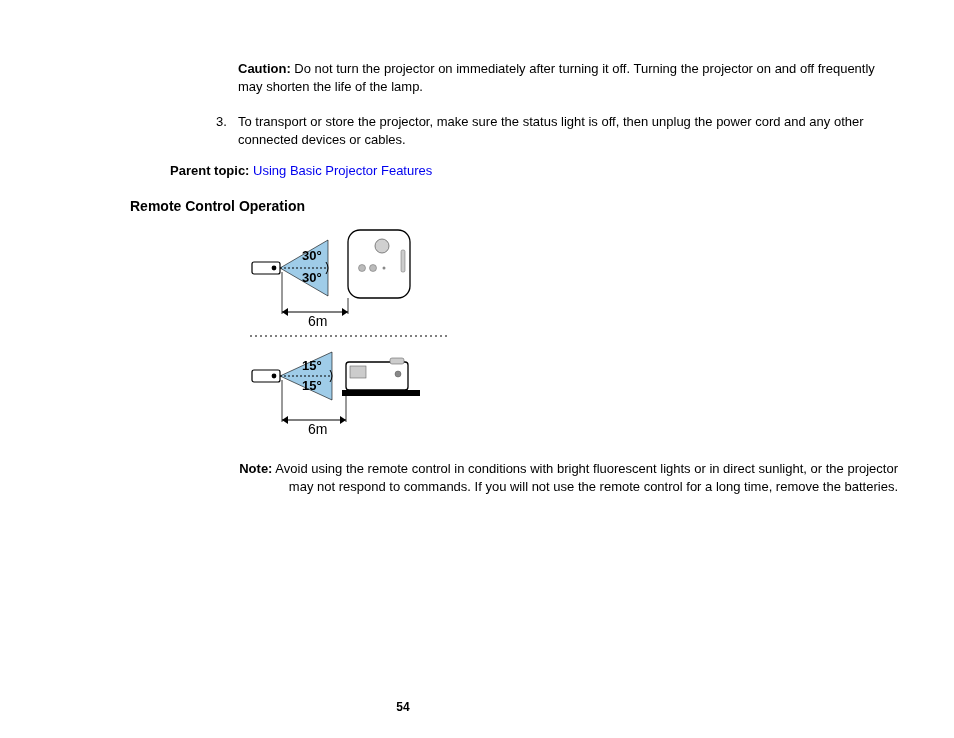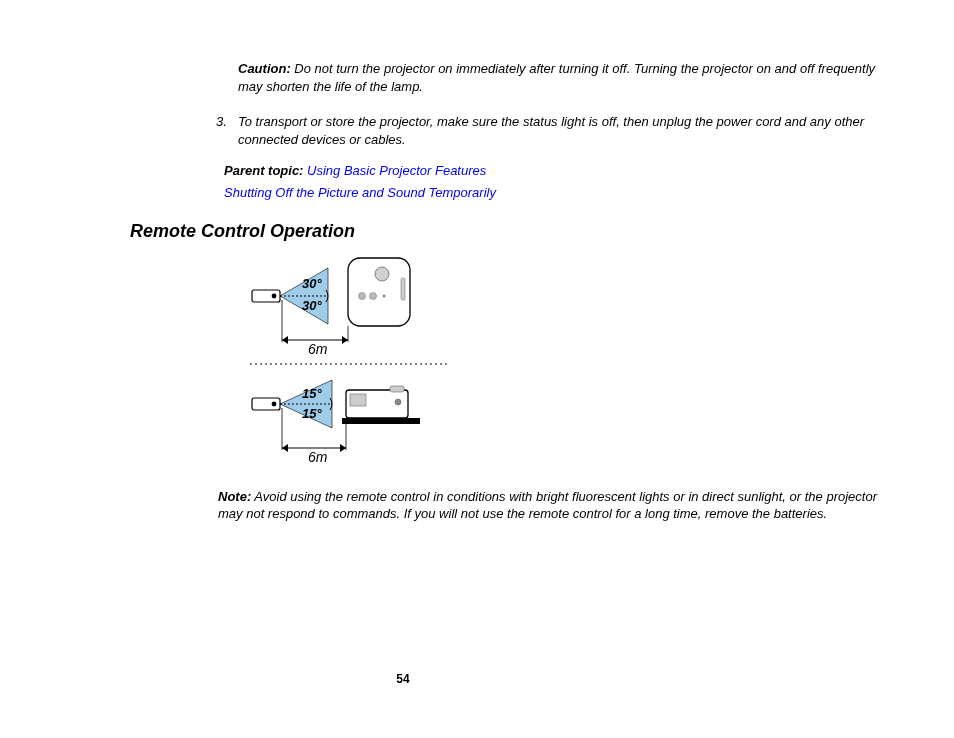--- a/index.html
+++ b/index.html
@@ -8,21 +8,20 @@
     color: #000;
     margin: 0;
     padding: 0;
     width: 954px;
     height: 738px;
     position: relative;
     background: #fff;
   }
   .page {
     padding: 60px 56px 30px 130px;
-    font-style: italic;
   }
   .indent-block {
     margin-left: 108px;
   }
   .caution-block {
     margin-bottom: 18px;
     line-height: 1.35;
   }
   .numbered-item {
     display: flex;
@@ -36,41 +35,42 @@
   .meta-row {
     margin-bottom: 4px;
     line-height: 1.4;
   }
   .link {
     color: #0000ee;
     text-decoration: none;
     cursor: pointer;
   }
   .section-heading {
-    font-size: 18px;
+    font-size: 14px;
     font-weight: bold;
     margin: 18px 0 6px 0;
   }
   .body-para {
     margin-left: 88px;
     line-height: 1.35;
     margin-bottom: 12px;
   }
   .note-para {
     margin-left: 88px;
     line-height: 1.35;
+    text-align: right;
   }
   .diagram-area {
     margin-left: 120px;
     margin-top: 8px;
     margin-bottom: 8px;
   }
   .page-number {
     position: absolute;
-    bottom: 52px;
+    bottom: 24px;
     width: 806px;
     left: 0;
     text-align: center;
     font-size: 12px;
     font-weight: bold;
   }
   .bold { font-weight: bold; }
   svg { display:block; }
 </style>
 </head>
@@ -85,26 +85,23 @@
   </div>
 
   <div class="indent-block" style="margin-left:86px;">
     <div class="numbered-item">
       <div class="num">3.</div>
       <div>To transport or store the projector, make sure the status light is off, then unplug the power cord and any other connected devices or cables.</div>
     </div>
   </div>
 
 
-  <div style="margin-left:94px;">
+  <div style="margin-left:40px;">
     <div class="meta-row">
       <span class="bold">Parent topic: </span><a class="link">Using Basic Projector Features</a>
-    </div>
-    <div class="meta-row">
-      <a class="link">Shutting Off the Picture and Sound Temporarily</a>
     </div>
   </div>
 
   <h2 class="section-heading">Remote Control Operation</h2>
 
 
   <div class="diagram-area">
     <svg width="240" height="230" viewBox="0 0 240 230">
 
       <rect x="2" y="40" width="28" height="12" rx="2" fill="#fff" stroke="#000" stroke-width="1.2"></rect>

